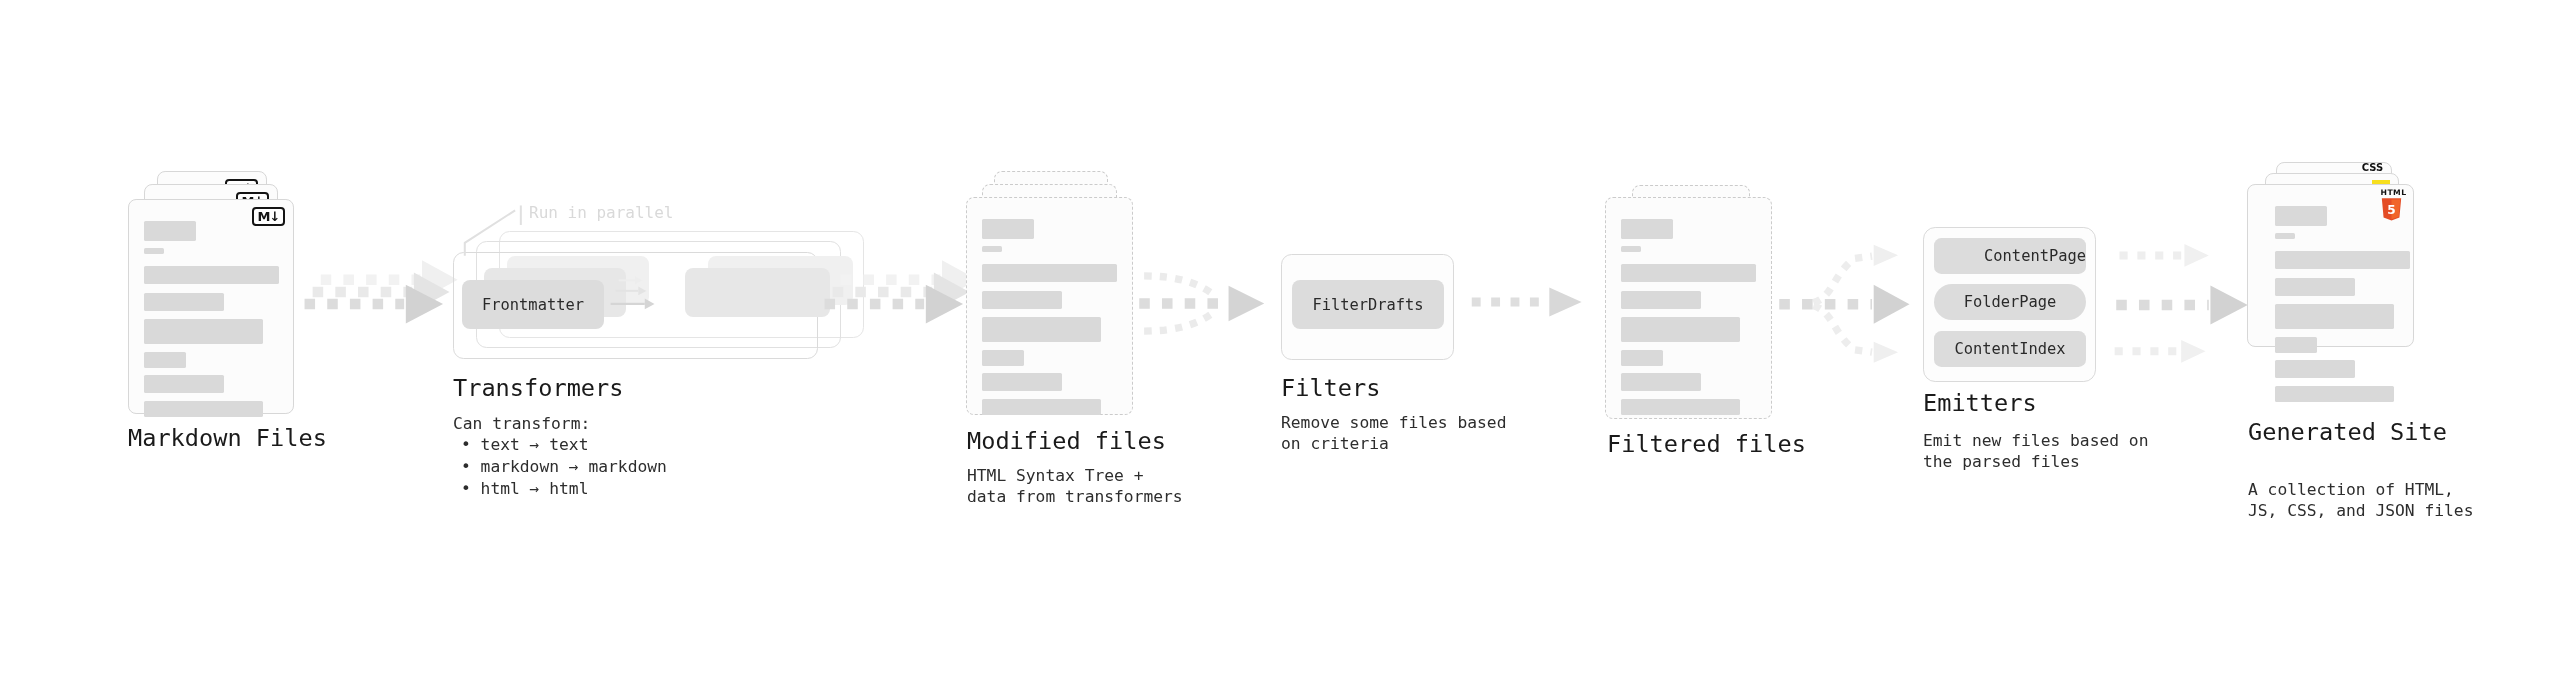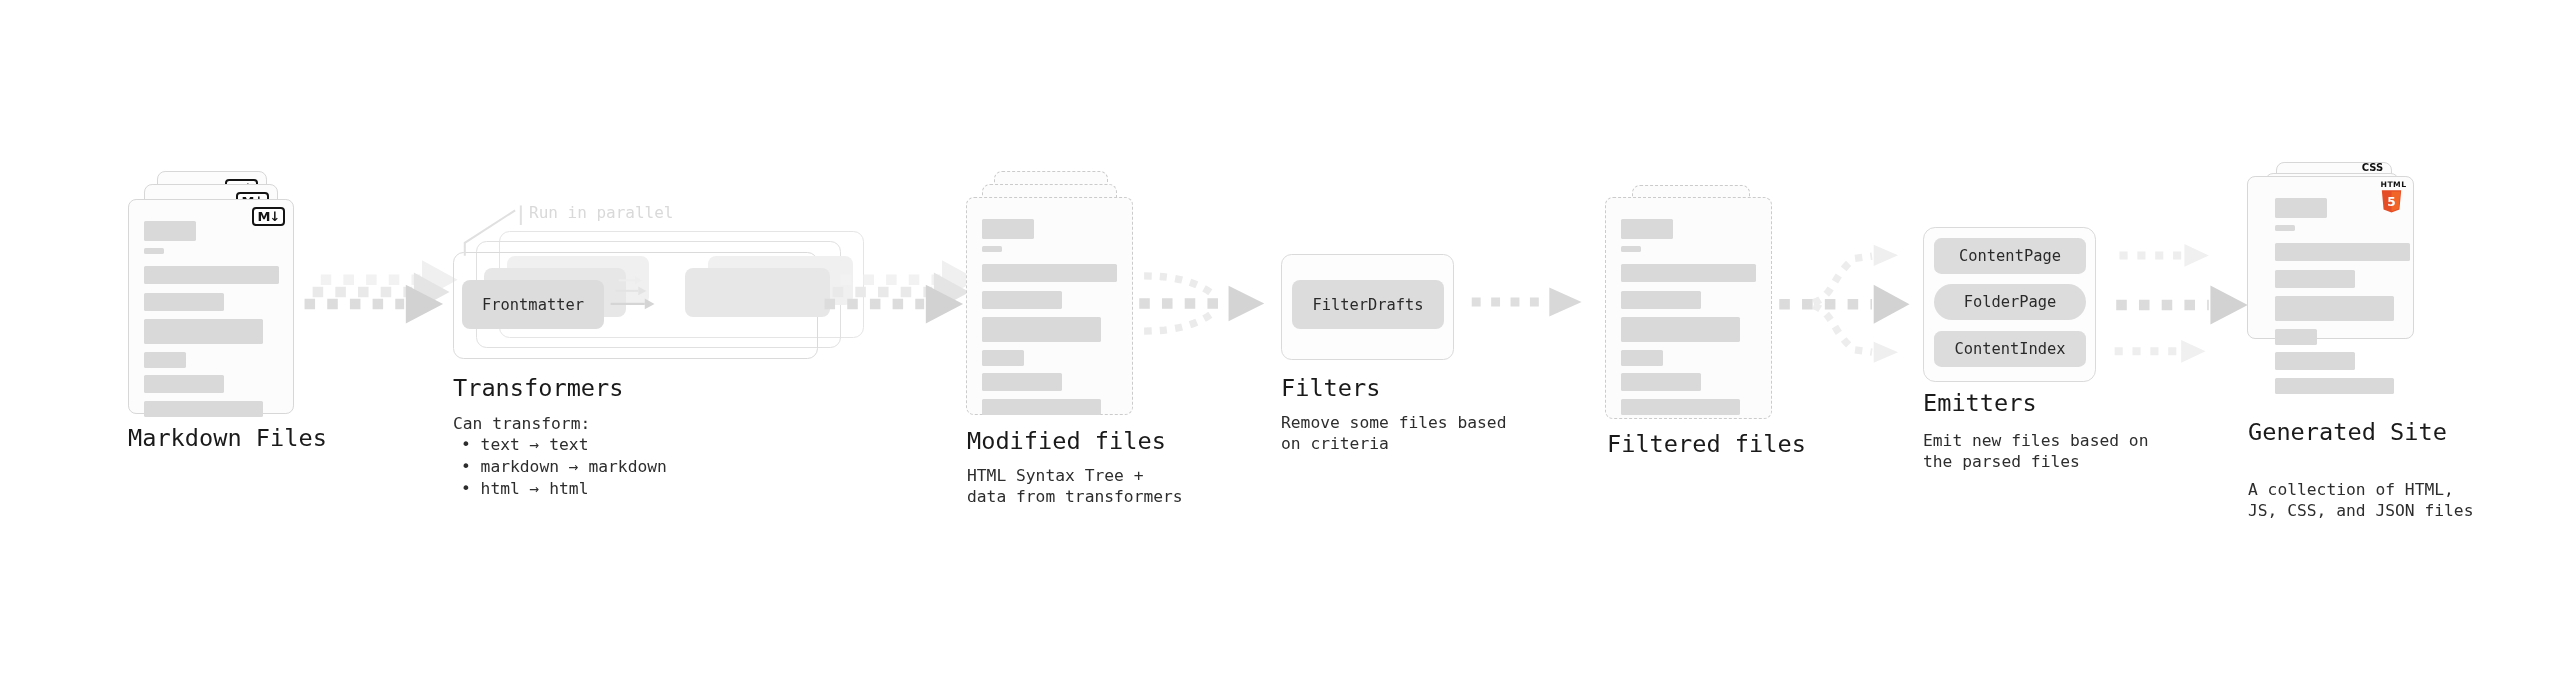--- a/index.html
+++ b/index.html
@@ -205,21 +205,21 @@
     <polygon points="120,7 150,20 120,33" fill="#efefef"></polygon>
     <path d="M 46 82 C 70 89 70 116 96 136 L 118 139" fill="none" stroke="#ededed" stroke-width="9" stroke-dasharray="9 10"></path>
     <polygon points="120,126 150,139 120,152" fill="#efefef"></polygon>
     <g stroke="#dbdbdb" stroke-width="13" stroke-dasharray="13 15">
         <line x1="4" y1="80" x2="118" y2="80"></line>
       </g>
     <polygon points="120,56 164,80 120,104" fill="#d2d2d2"></polygon>
   </svg>
 
   <div class="gbox filled" style="left:1923px;top:227px;width:173px;height:155px;border-radius:12.2px;"></div>
-  <div class="chip" style="left:1934px;top:238px;width:152px;height:36px;border-radius:7.3px;">
+  <div class="chip" style="left:1934px;top:238px;width:152px;height:36px;border-radius:7.3px;justify-content:flex-end;">
     <span>ContentPage</span>
   </div>
   <div class="chip" style="left:1934px;top:284px;width:152px;height:36px;border-radius:18px;">
     <span>FolderPage</span>
   </div>
   <div class="chip" style="left:1934px;top:331px;width:152px;height:36px;border-radius:7.3px;text-align:center;">
     <span>ContentIndex</span>
   </div>
   <div class="abs h" style="left:1923px;top:389px;">Emitters</div>
   <div class="abs t" style="left:1923px;top:430px;">Emit new files based on
@@ -243,21 +243,21 @@
   <div>
     <div class="doc" style="left:2276px;top:162px;width:116px;height:49px;">
       <div class="cssbadge">
         <span>CSS</span>
         <div class="cssbar" style="background:#2962f1;"></div>
       </div>
     </div>
     <div class="doc" style="left:2265px;top:173px;width:134px;height:49px;">
       <div class="jsbadge" style="background:#f7df1e;"></div>
     </div>
-    <div class="doc" style="left:2247px;top:176px;width:167px;height:163px;padding-left:12px;">
+    <div class="doc" style="left:2247px;top:184px;width:167px;height:163px;padding-left:12px;">
       <div class="htmlbadge">
         <span>HTML</span>
         <svg width="21" height="23" style="position:static;display:block;margin:0.8px auto 0;font-size:9.5px" viewBox="0 0 26 28">
           <path d="M1 0 H25 L22.8 24 L13 27.5 L3.2 24 Z" fill="#e44d26"></path>
           <path d="M13 1.5 H23.8 L21.9 23 L13 26 Z" fill="#f16529"></path>
           <text x="13" y="19" text-anchor="middle" fill="#ffffff" font-size="15" font-weight="bold" font-family="DejaVu Sans, Liberation Sans, sans-serif">5</text>
         </svg>
       </div>
       <div class="bars">
         <div class="bar b1"></div>

